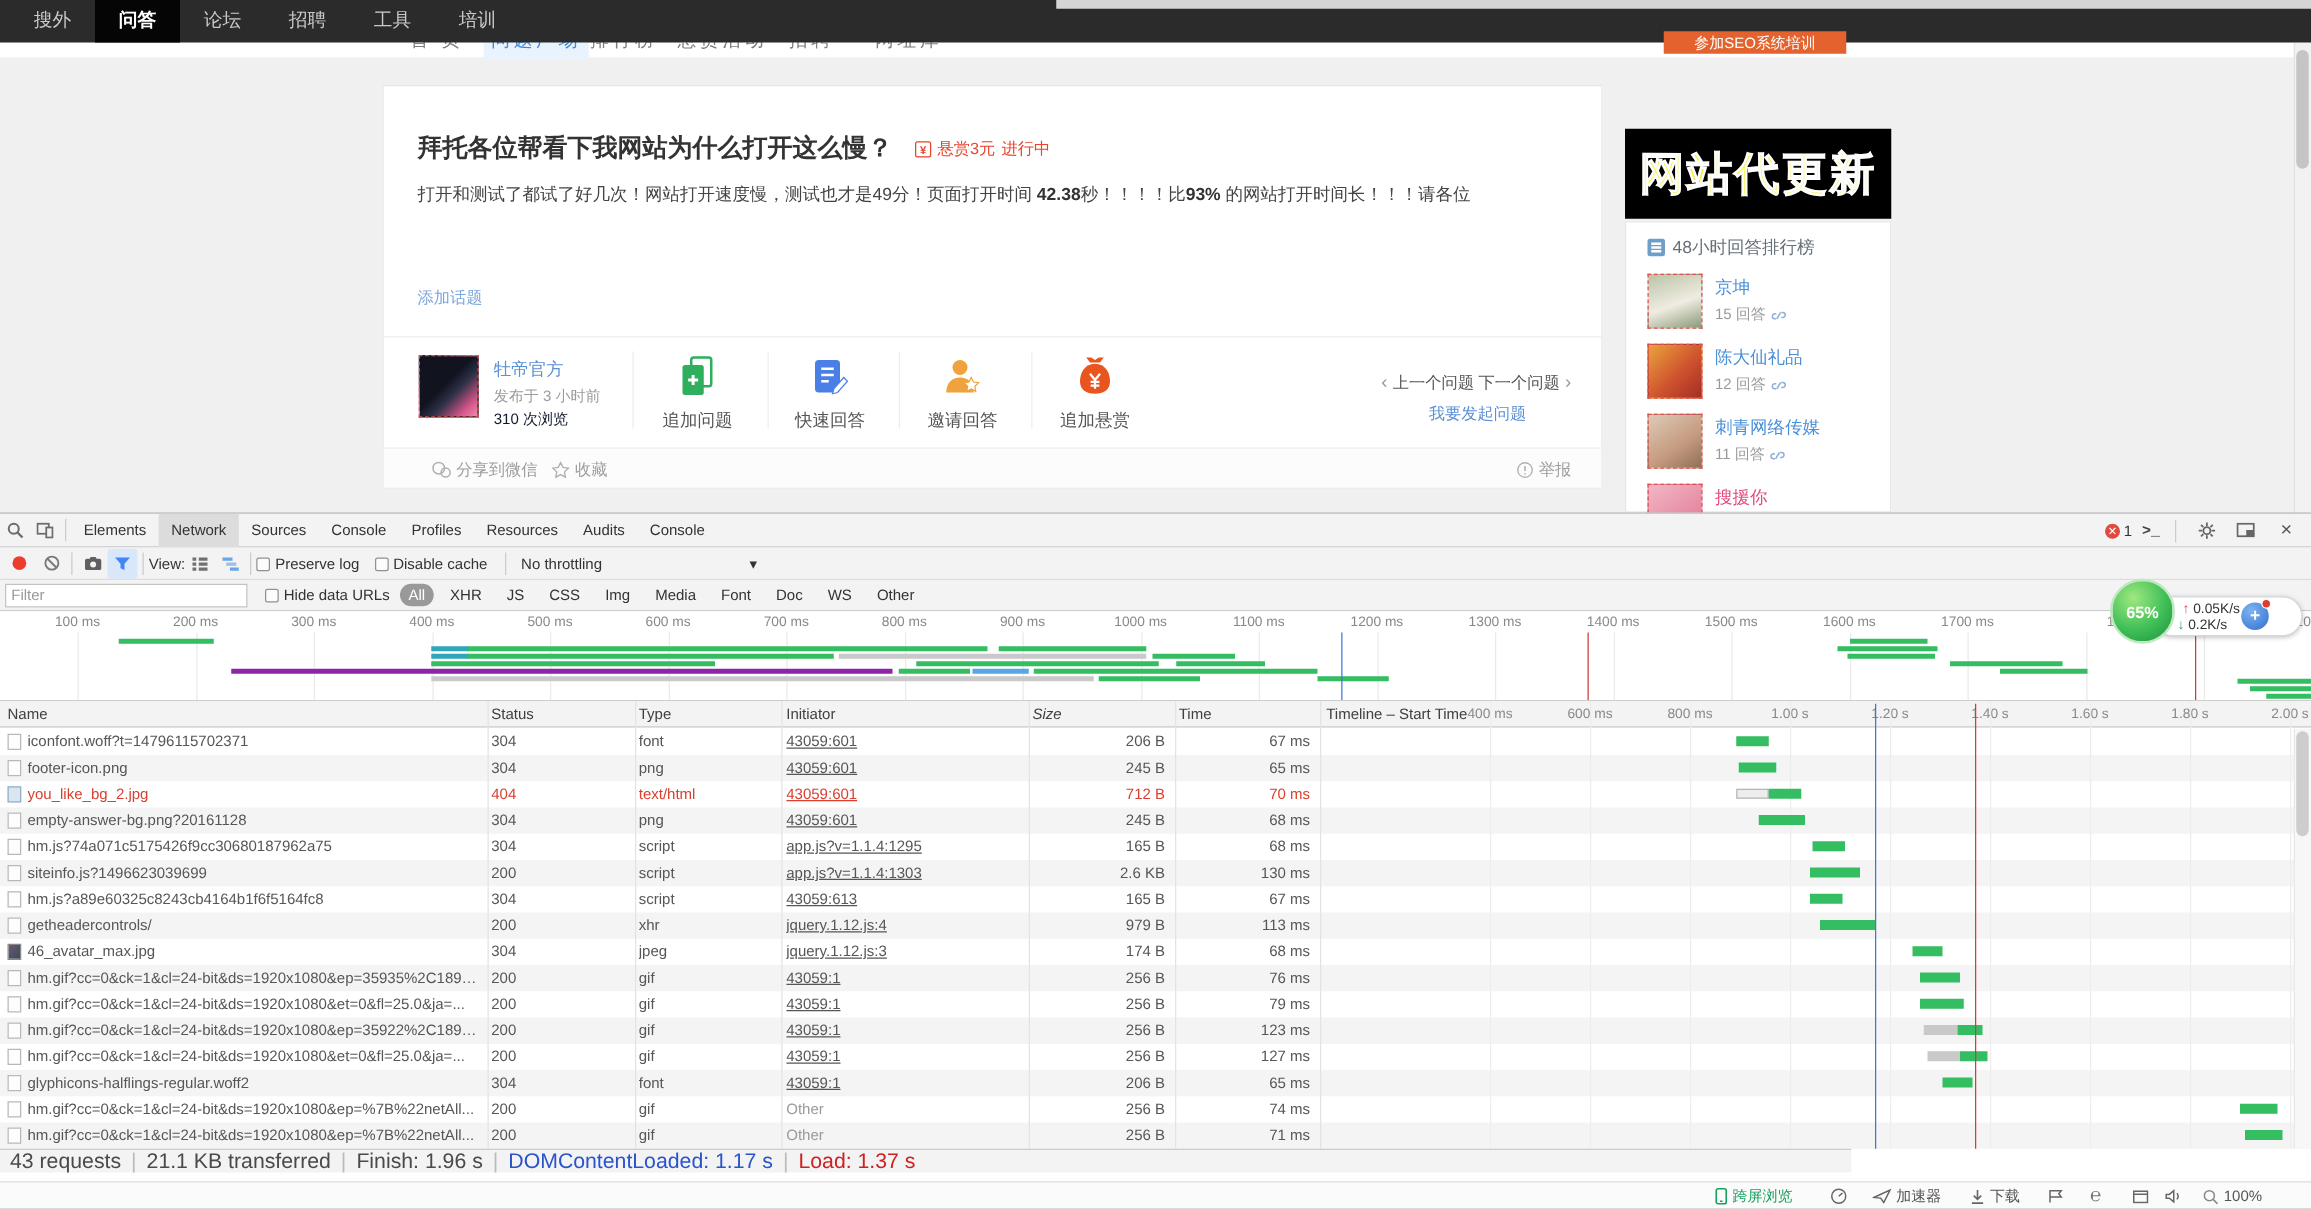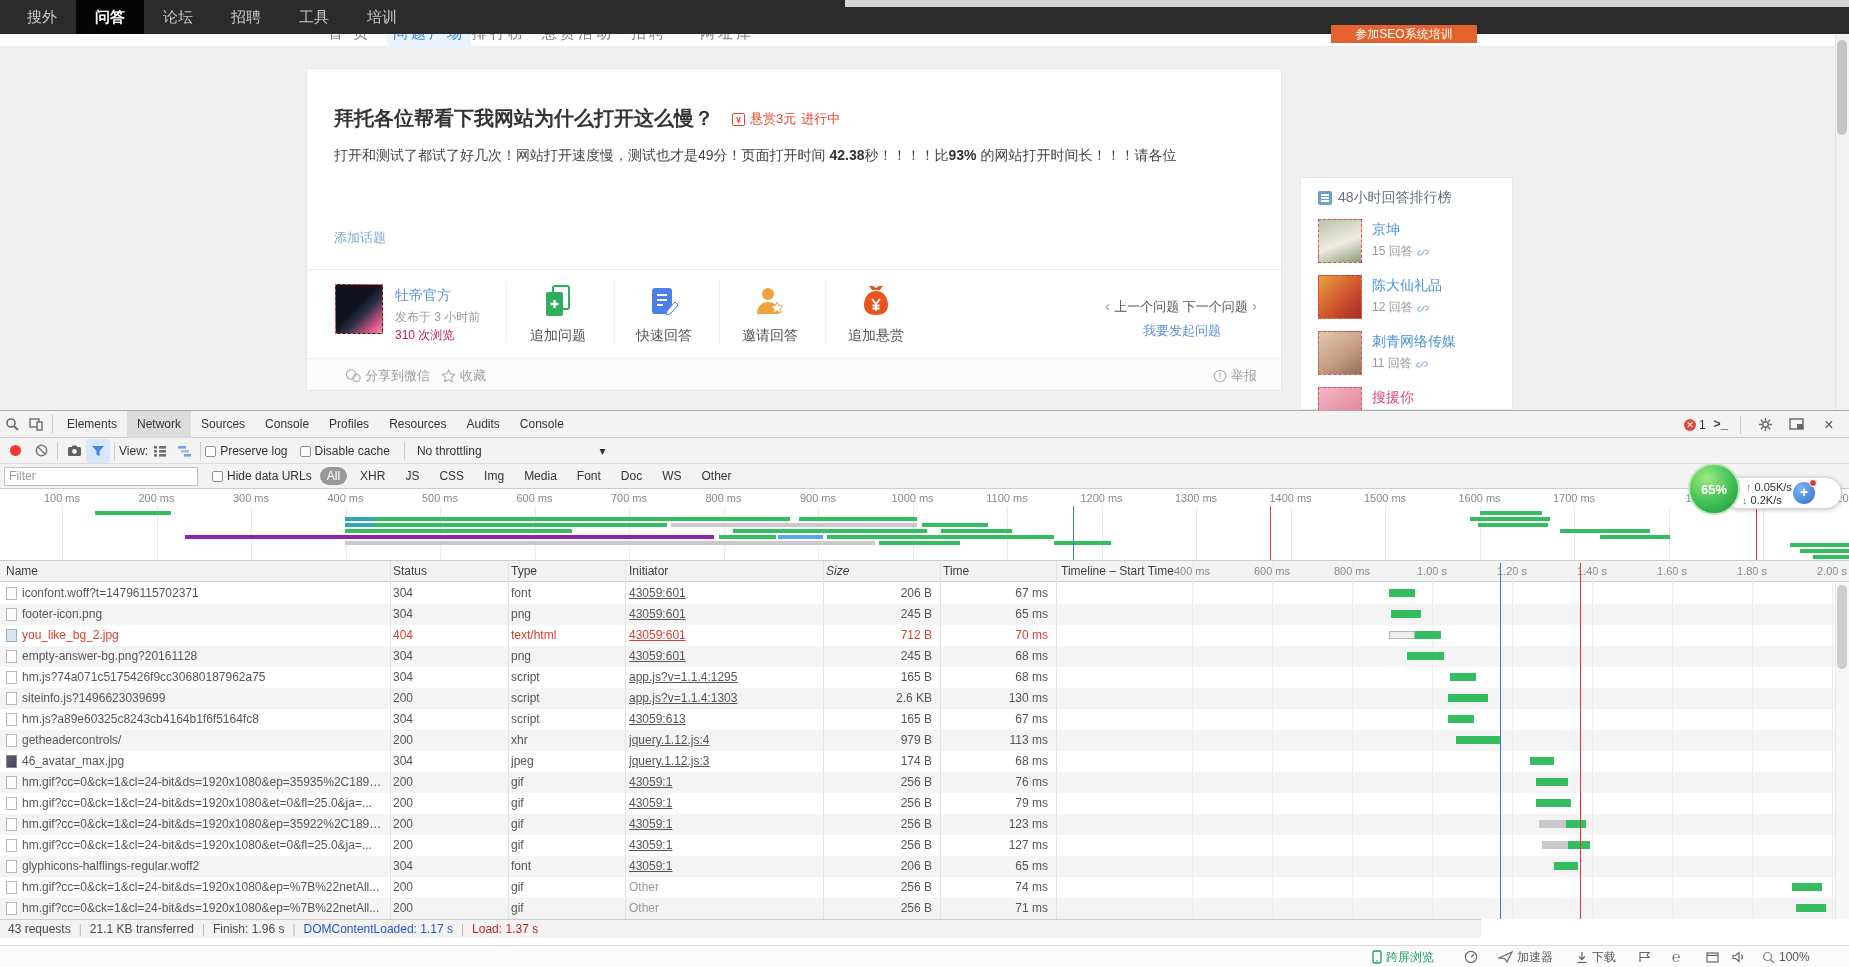--- a/index.html
+++ b/index.html
@@ -28,21 +28,21 @@
   .q-line { left:27px; font-size:14px; color:#444; }
   .q-line b { color:#333; }
   #q-link { color:#3d85d4; border:2px dashed #e03a3a; padding:1px 4px; margin-left:2px; cursor:pointer;}
   .q-suffix { color:#aaa; font-size:12px; }
   #add-topic { left:27px; top:160px; font-size:13px; color:#7ba7dc; cursor:pointer;}
   .hr { left:0; width:974px; height:1px; background:#ededed; }
   #author-avatar { left:28px; top:215px; width:48px; height:50px; border:1px dashed #e05050;
         background:linear-gradient(135deg,#11141f 45%,#2a2f45 60%,#d8578a 85%,#e98fb0 100%); }
   #author-name { left:88px; top:218px; font-size:14px; color:#5b8fd6; cursor:pointer;}
   #author-posted { left:88px; top:240px; font-size:12px; color:#9b9b9b; }
-  #author-views { left:88px; top:258px; font-size:12px; color:#be185d; }
+  #author-views { left:88px; top:258px; font-size:12px; color:#0f172a; }
   .act-div { top:212px; width:1px; height:62px; background:#eee; }
   .action { top:215px; width:90px; text-align:center; cursor:pointer; }
   .action .lbl { display:block; margin-top:5px; font-size:14px; color:#555; }
   .aicon { display:inline-block; width:34px; height:34px; }
   #qnav { right:24px; top:228px; font-size:13px; color:#555; text-align:right; }
   #qnav .ang { color:#999; font-size:15px; }
   #ask-link { right:60px; top:253px; font-size:13px; color:#5b8fd6; cursor:pointer;}
   #share-row { left:0; top:289px; width:974px; height:32px; border-top:1px solid #f0f0f0; background:#fcfcfc;}
   .share-item { position:absolute; top:8px; font-size:13px; color:#9d9d9d; display:flex; align-items:center; gap:4px; cursor:pointer;}
 
@@ -117,21 +117,21 @@
   .cTm { left:943px; width:105px; text-align:right; }
   .ficon { position:absolute; left:6px; top:4px; width:11px; height:13px; background:#fdfdfd; border:1px solid #b8b8b8; }
   .ficon.img { background:linear-gradient(135deg,#6b5a6e,#3a4a5e); border-color:#888;}
   .ficon.imgb { background:#d9e6f2; border-color:#93aec7; }
   .rbar { position:absolute; height:8px; z-index:3; }
   .colline { position:absolute; top:150px; height:358px; width:1px; background:#e3e3e3; z-index:2;}
   .tlgrid { position:absolute; top:150px; height:358px; width:1px; background:#ededed; z-index:2;}
   .evline { position:absolute; top:152px; height:356px; width:1px; z-index:4;}
   
   #dt-status { left:0; top:508px; width:1481px; height:19px; background:#f3f3f3; border-top:1px solid #ccc;
-               display:flex; align-items:center; padding-left:8px; font-size:12px; color:#4a4a4a;}
+               display:flex; align-items:center; padding-left:8px; font-size:17px; color:#4a4a4a;}
   #dt-status .sep { color:#bbb; margin:0 8px; }
   #dt-status .blue { color:#2a53cd; }
   #dt-status .red { color:#cc2222; }
   
   #dt-sb { left:1835px; top:172px; width:14px; height:336px; background:#f7f7f7; border-left:1px solid #e8e8e8; z-index:2;}
   #dt-thumb { left:1837px; top:174px; width:10px; height:84px; background:#cdcdcd; border-radius:5px; z-index:3;}
 
   
   #bbar { left:0; top:945px; width:1849px; height:22px; background:#fbfbfb; border-top:1px solid #ddd; z-index:20;}
   .bitem { position:absolute; top:0; height:22px; display:flex; align-items:center; gap:4px; font-size:12px; color:#555; cursor:pointer;}
@@ -258,20 +258,21 @@
       <div class="share-item" style="left:906px;">
         <svg width="14" height="14" viewBox="0 0 14 14">
             <circle cx="7" cy="7" r="5.8" fill="none" stroke="#b0b0b0" stroke-width="1.1"></circle>
             <path d="M7 3.8v4M7 9.6v1" stroke="#b0b0b0" stroke-width="1.3"></path>
           </svg>
         <span>举报</span>
       </div>
     </div>
   </div>
 
+  <div id="banner" class="abs">网站代更新</div>
   <div id="rankcard" class="abs">
     <div id="rank-title" class="abs">
       <span class="rk-ico"></span>
       <span>48小时回答排行榜</span>
     </div>
     <div id="rank-users">
         <div class="ruser" style="top: 41px;">
           <div class="ravatar ava0"></div>
           <div class="rname">京坤</div>
           <div class="rans">15 回答 <svg width="12" height="10" viewBox="0 0 12 10">

